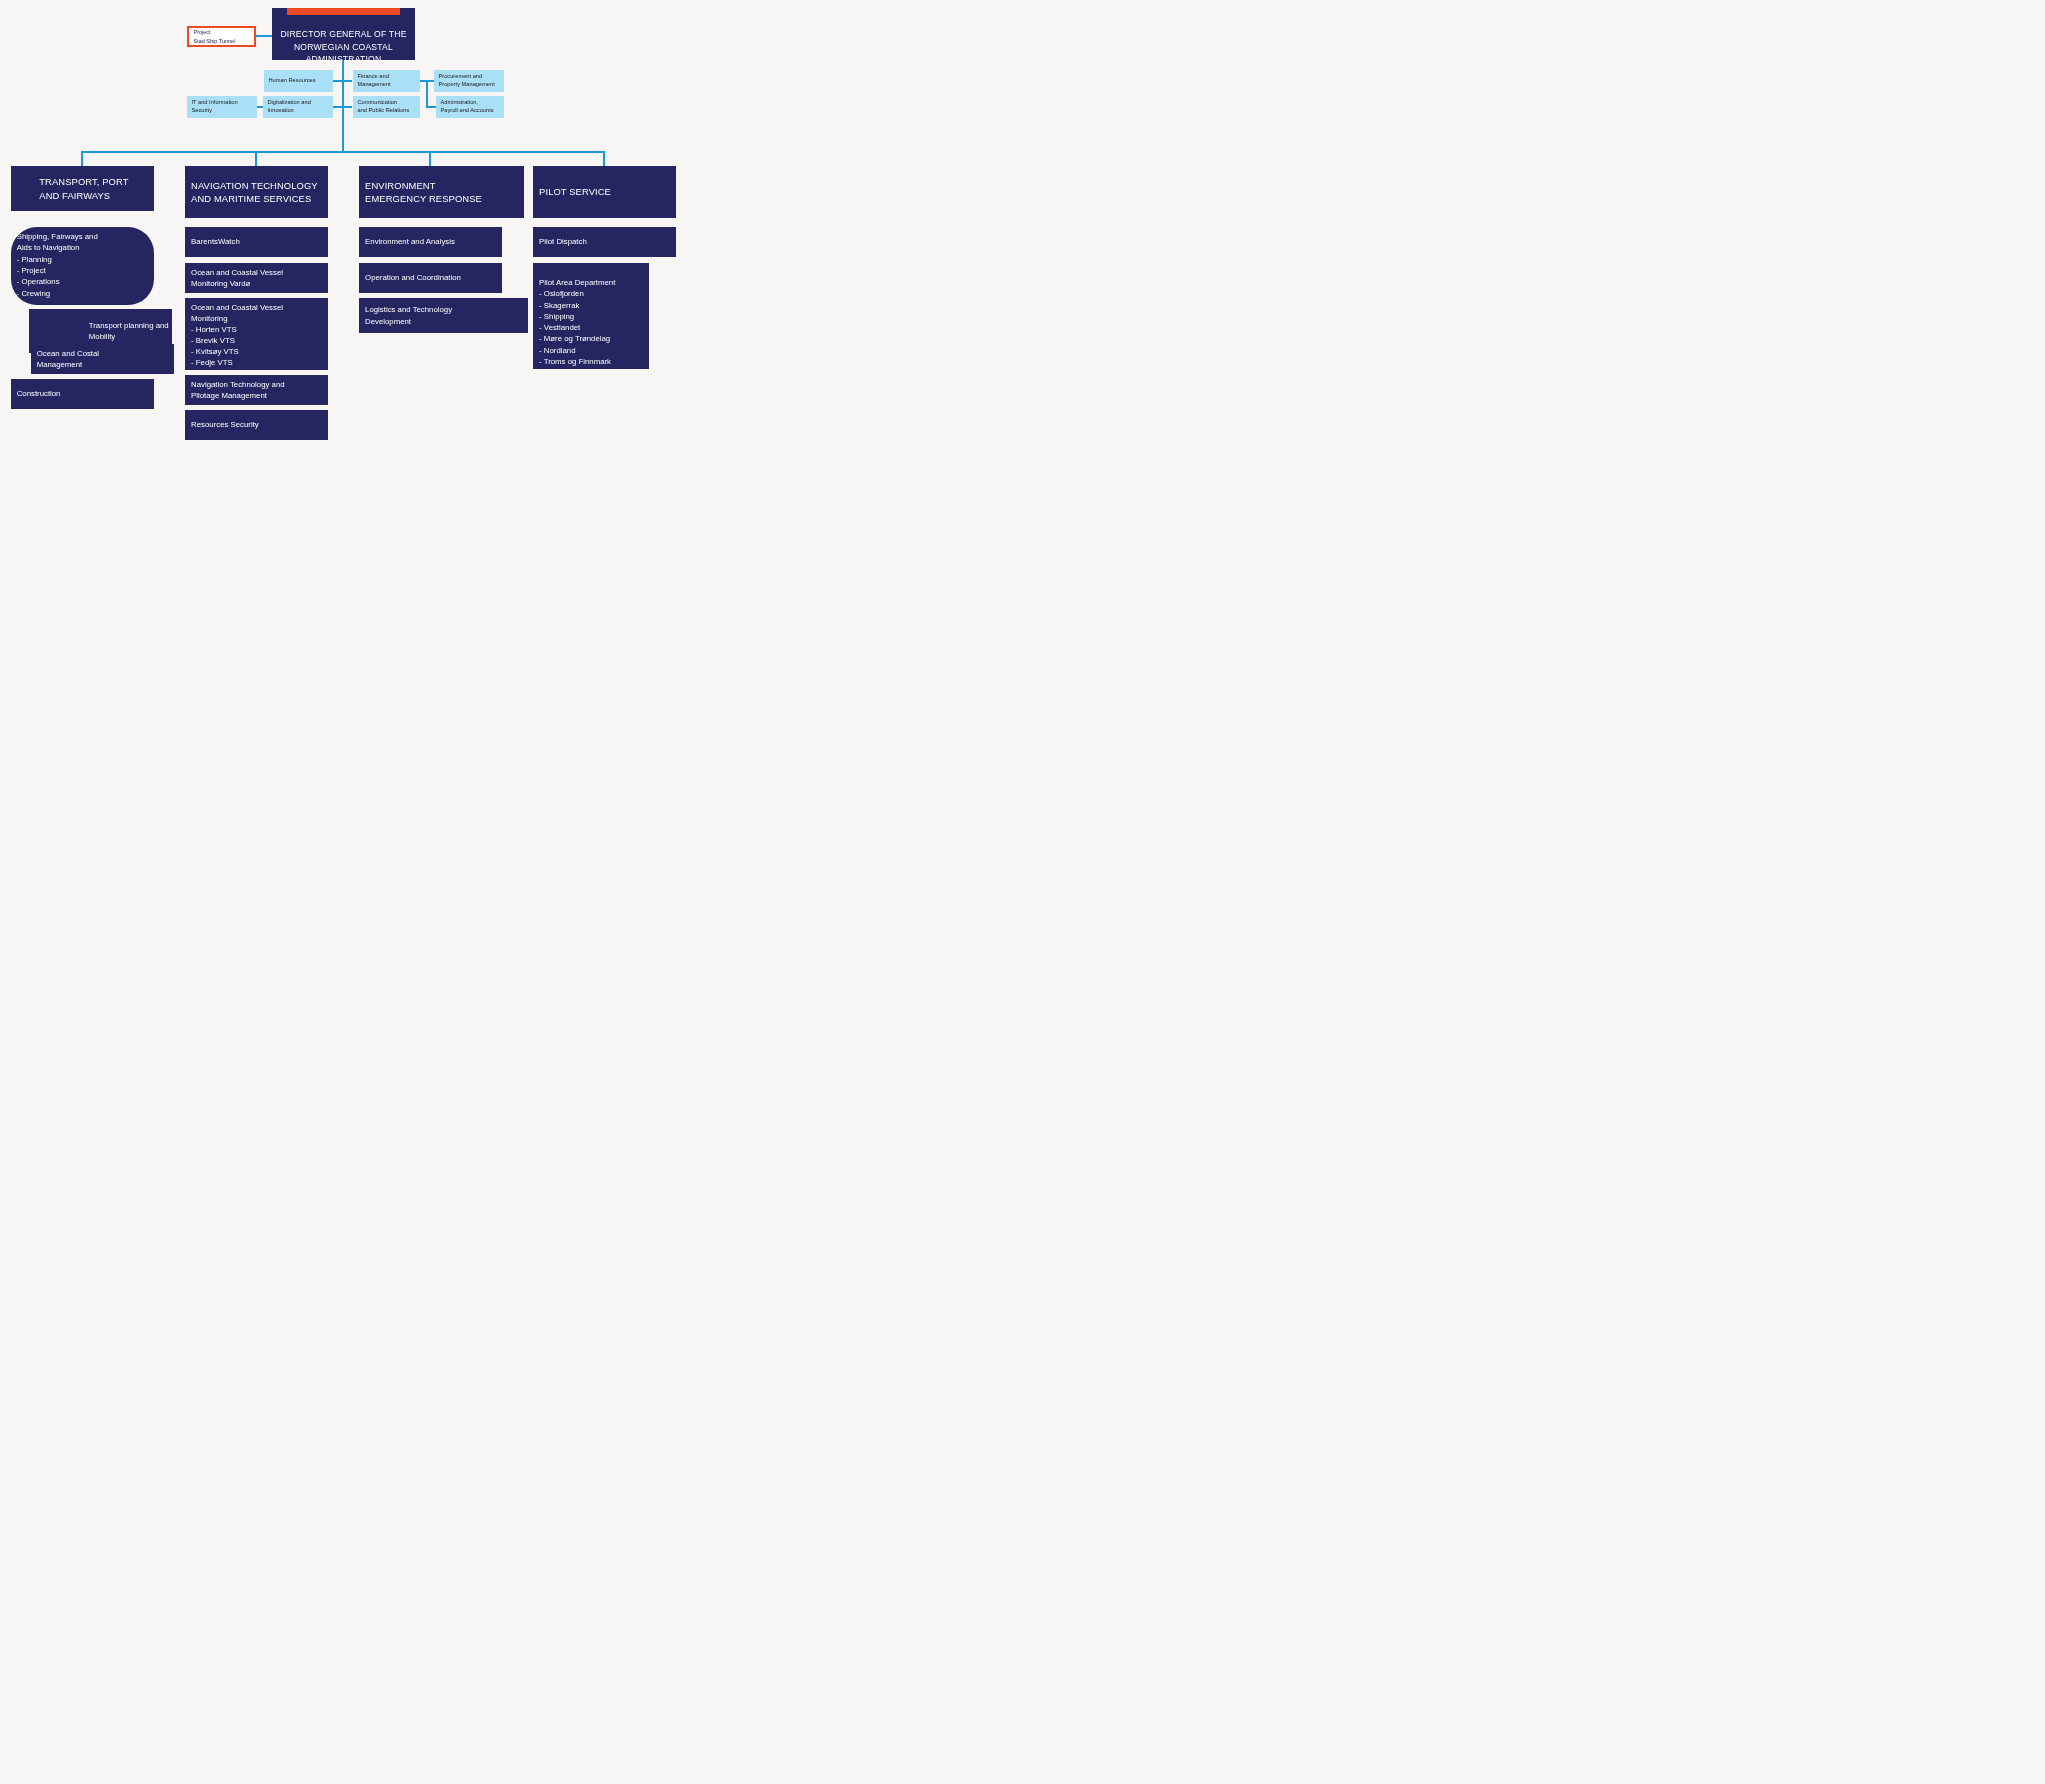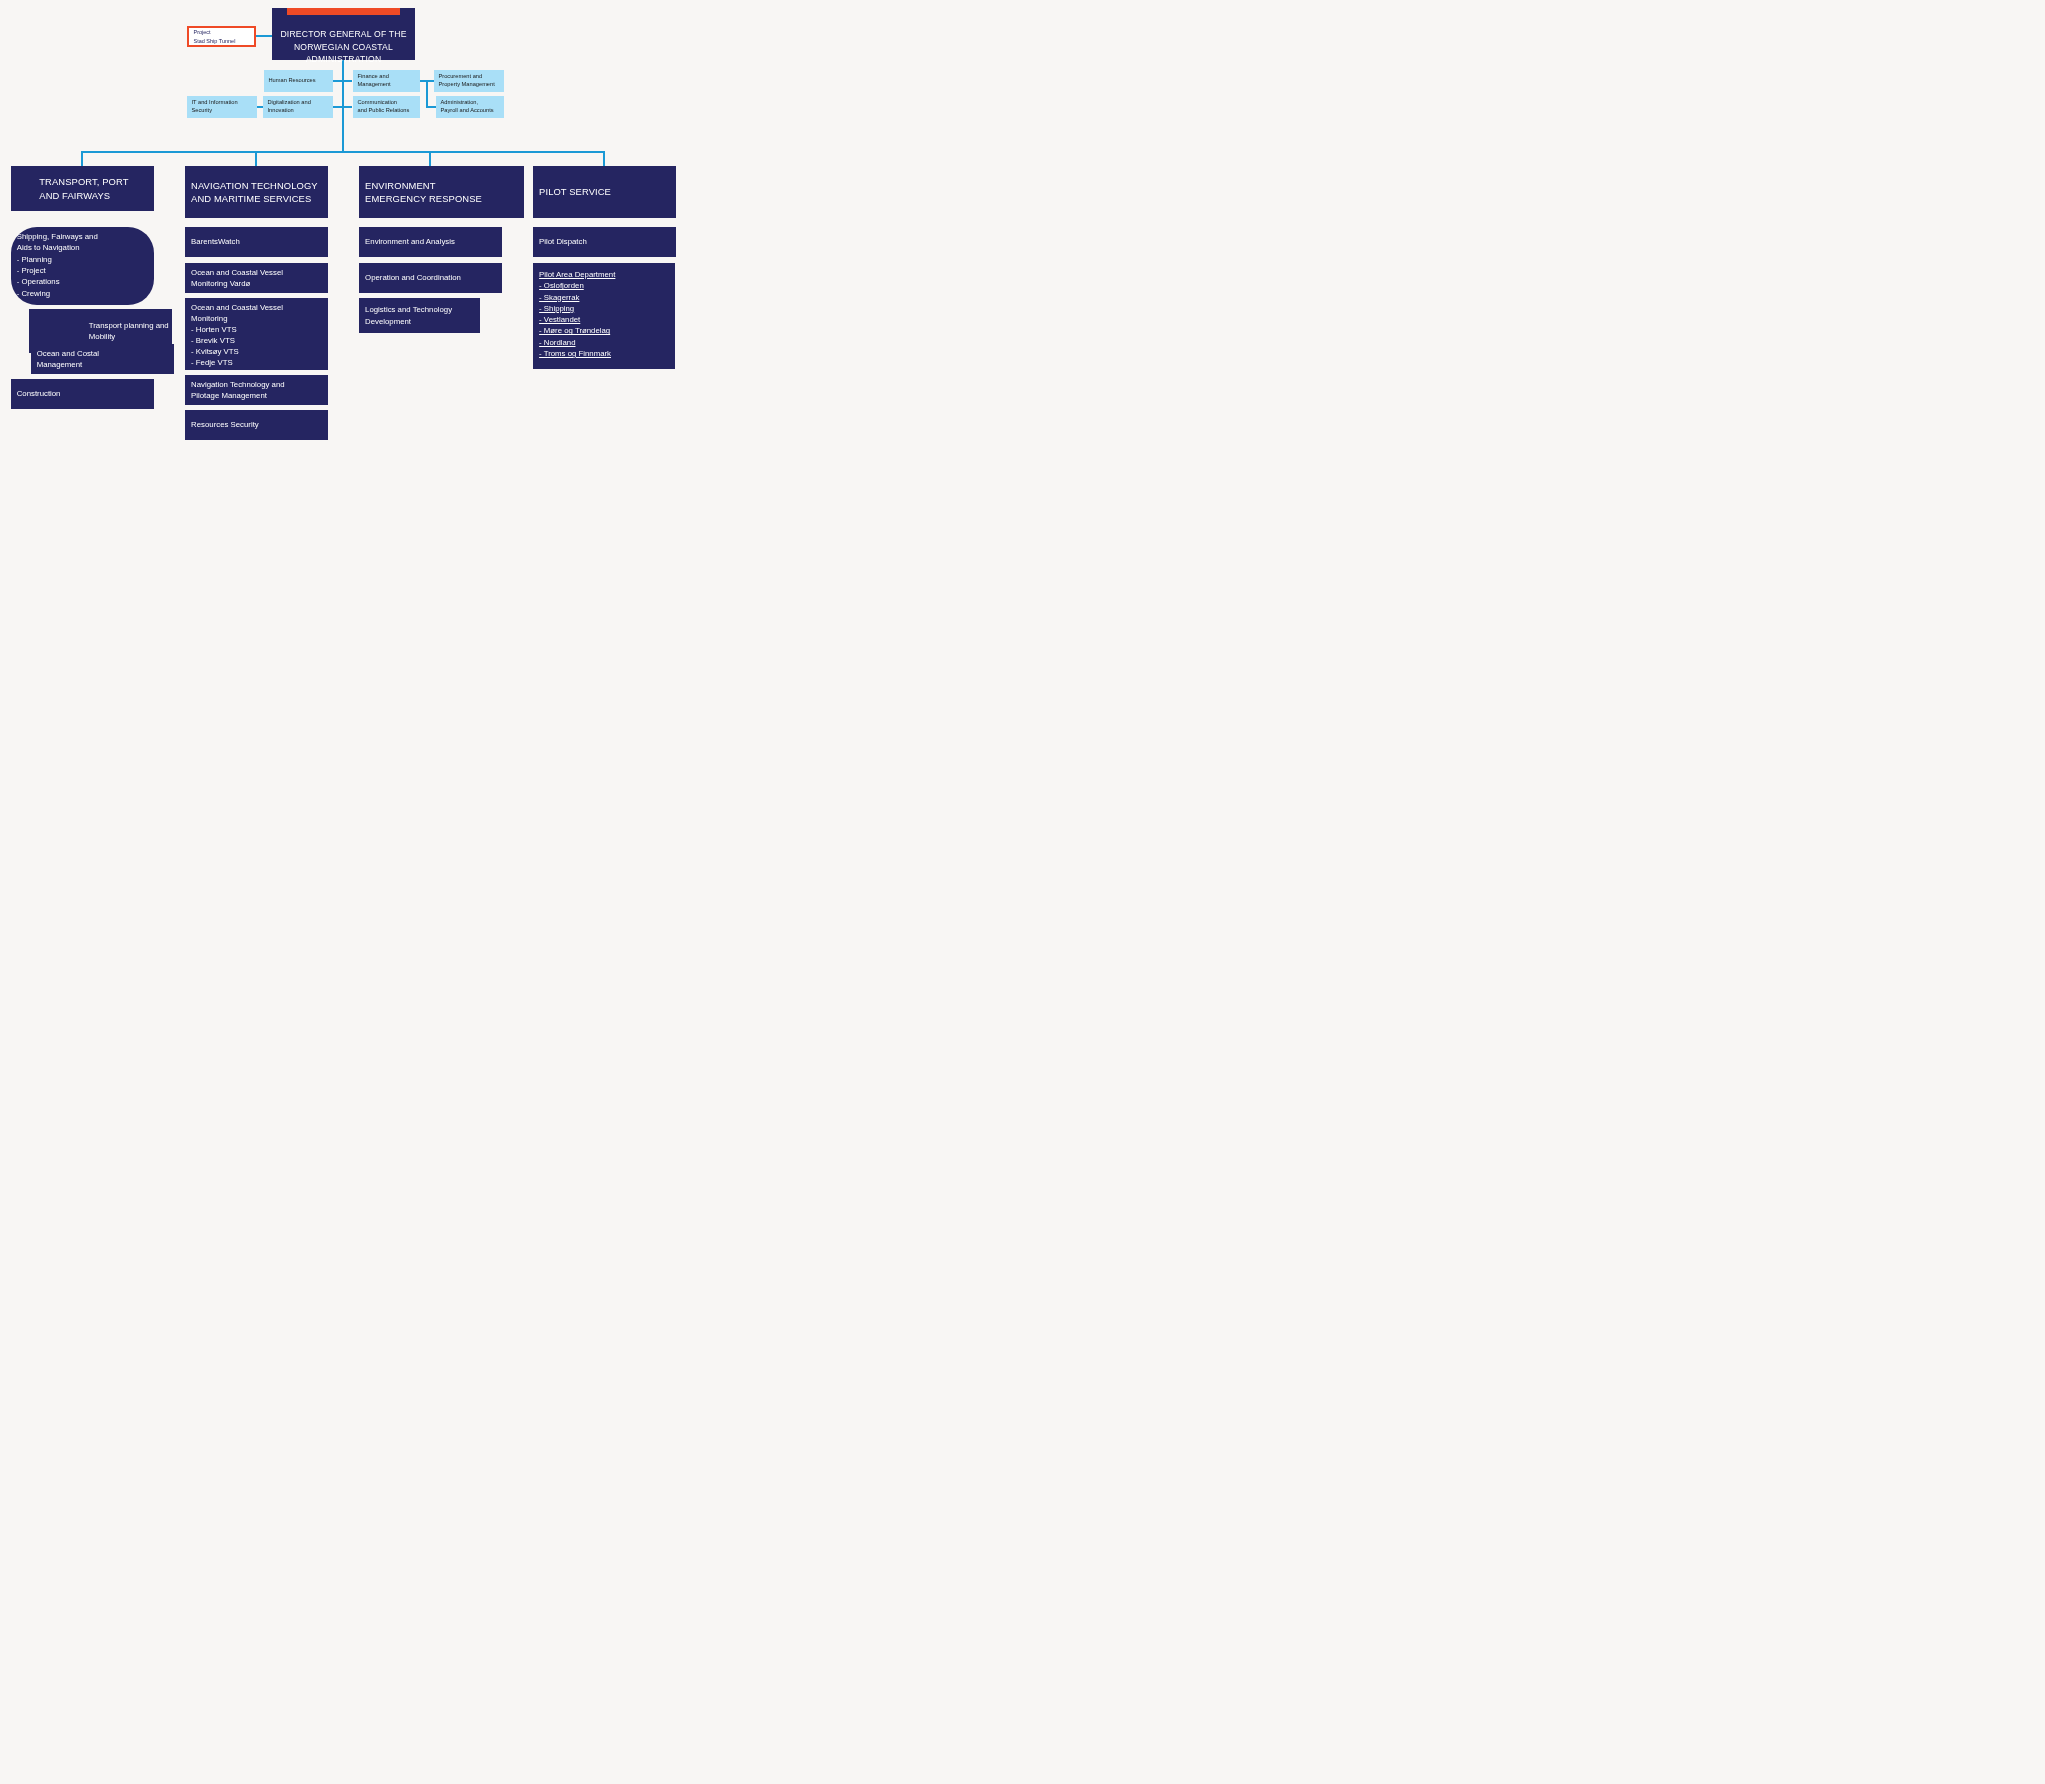--- a/index.html
+++ b/index.html
@@ -181,32 +181,32 @@
   <div class="box col-header" style="left:359px;top:166px;width:165px;height:52px;">
     <div class="pre">ENVIRONMENT
 EMERGENCY RESPONSE</div>
   </div>
   <div class="box item center" style="left:359px;top:227px;width:143px;height:30px;">
     <div class="pre">Environment and Analysis</div>
   </div>
   <div class="box item center" style="left:359px;top:263px;width:143px;height:30px;">
     <div class="pre">Operation and Coordination</div>
   </div>
-  <div class="box item center" style="left:359px;top:298px;width:121px;height:35px;">
+  <div class="box item center" style="left:359px;top:298px;width:169px;height:35px;">
     <div class="pre">Logistics and Technology
 Development</div>
   </div>
 
   <div class="box col-header" style="left:533px;top:166px;width:143px;height:52px;">
     <div class="pre">PILOT SERVICE</div>
   </div>
   <div class="box item center" style="left:533px;top:227px;width:143px;height:30px;">
     <div class="pre">Pilot Dispatch</div>
   </div>
-  <div class="box item top" style="left:533px;top:263px;width:142px;height:106px;padding-top:6px;text-decoration:underline;">
+  <div class="box item top" style="left:533px;top:263px;width:116px;height:106px;padding-top:14px;">
     <div class="pre">Pilot Area Department</div>
     <div>- Oslofjorden</div>
     <div>- Skagerrak</div>
     <div>- Shipping</div>
     <div>- Vestlandet</div>
     <div>- Møre og Trøndelag</div>
     <div>- Nordland</div>
     <div>- Troms og Finnmark</div>
   </div>
 

